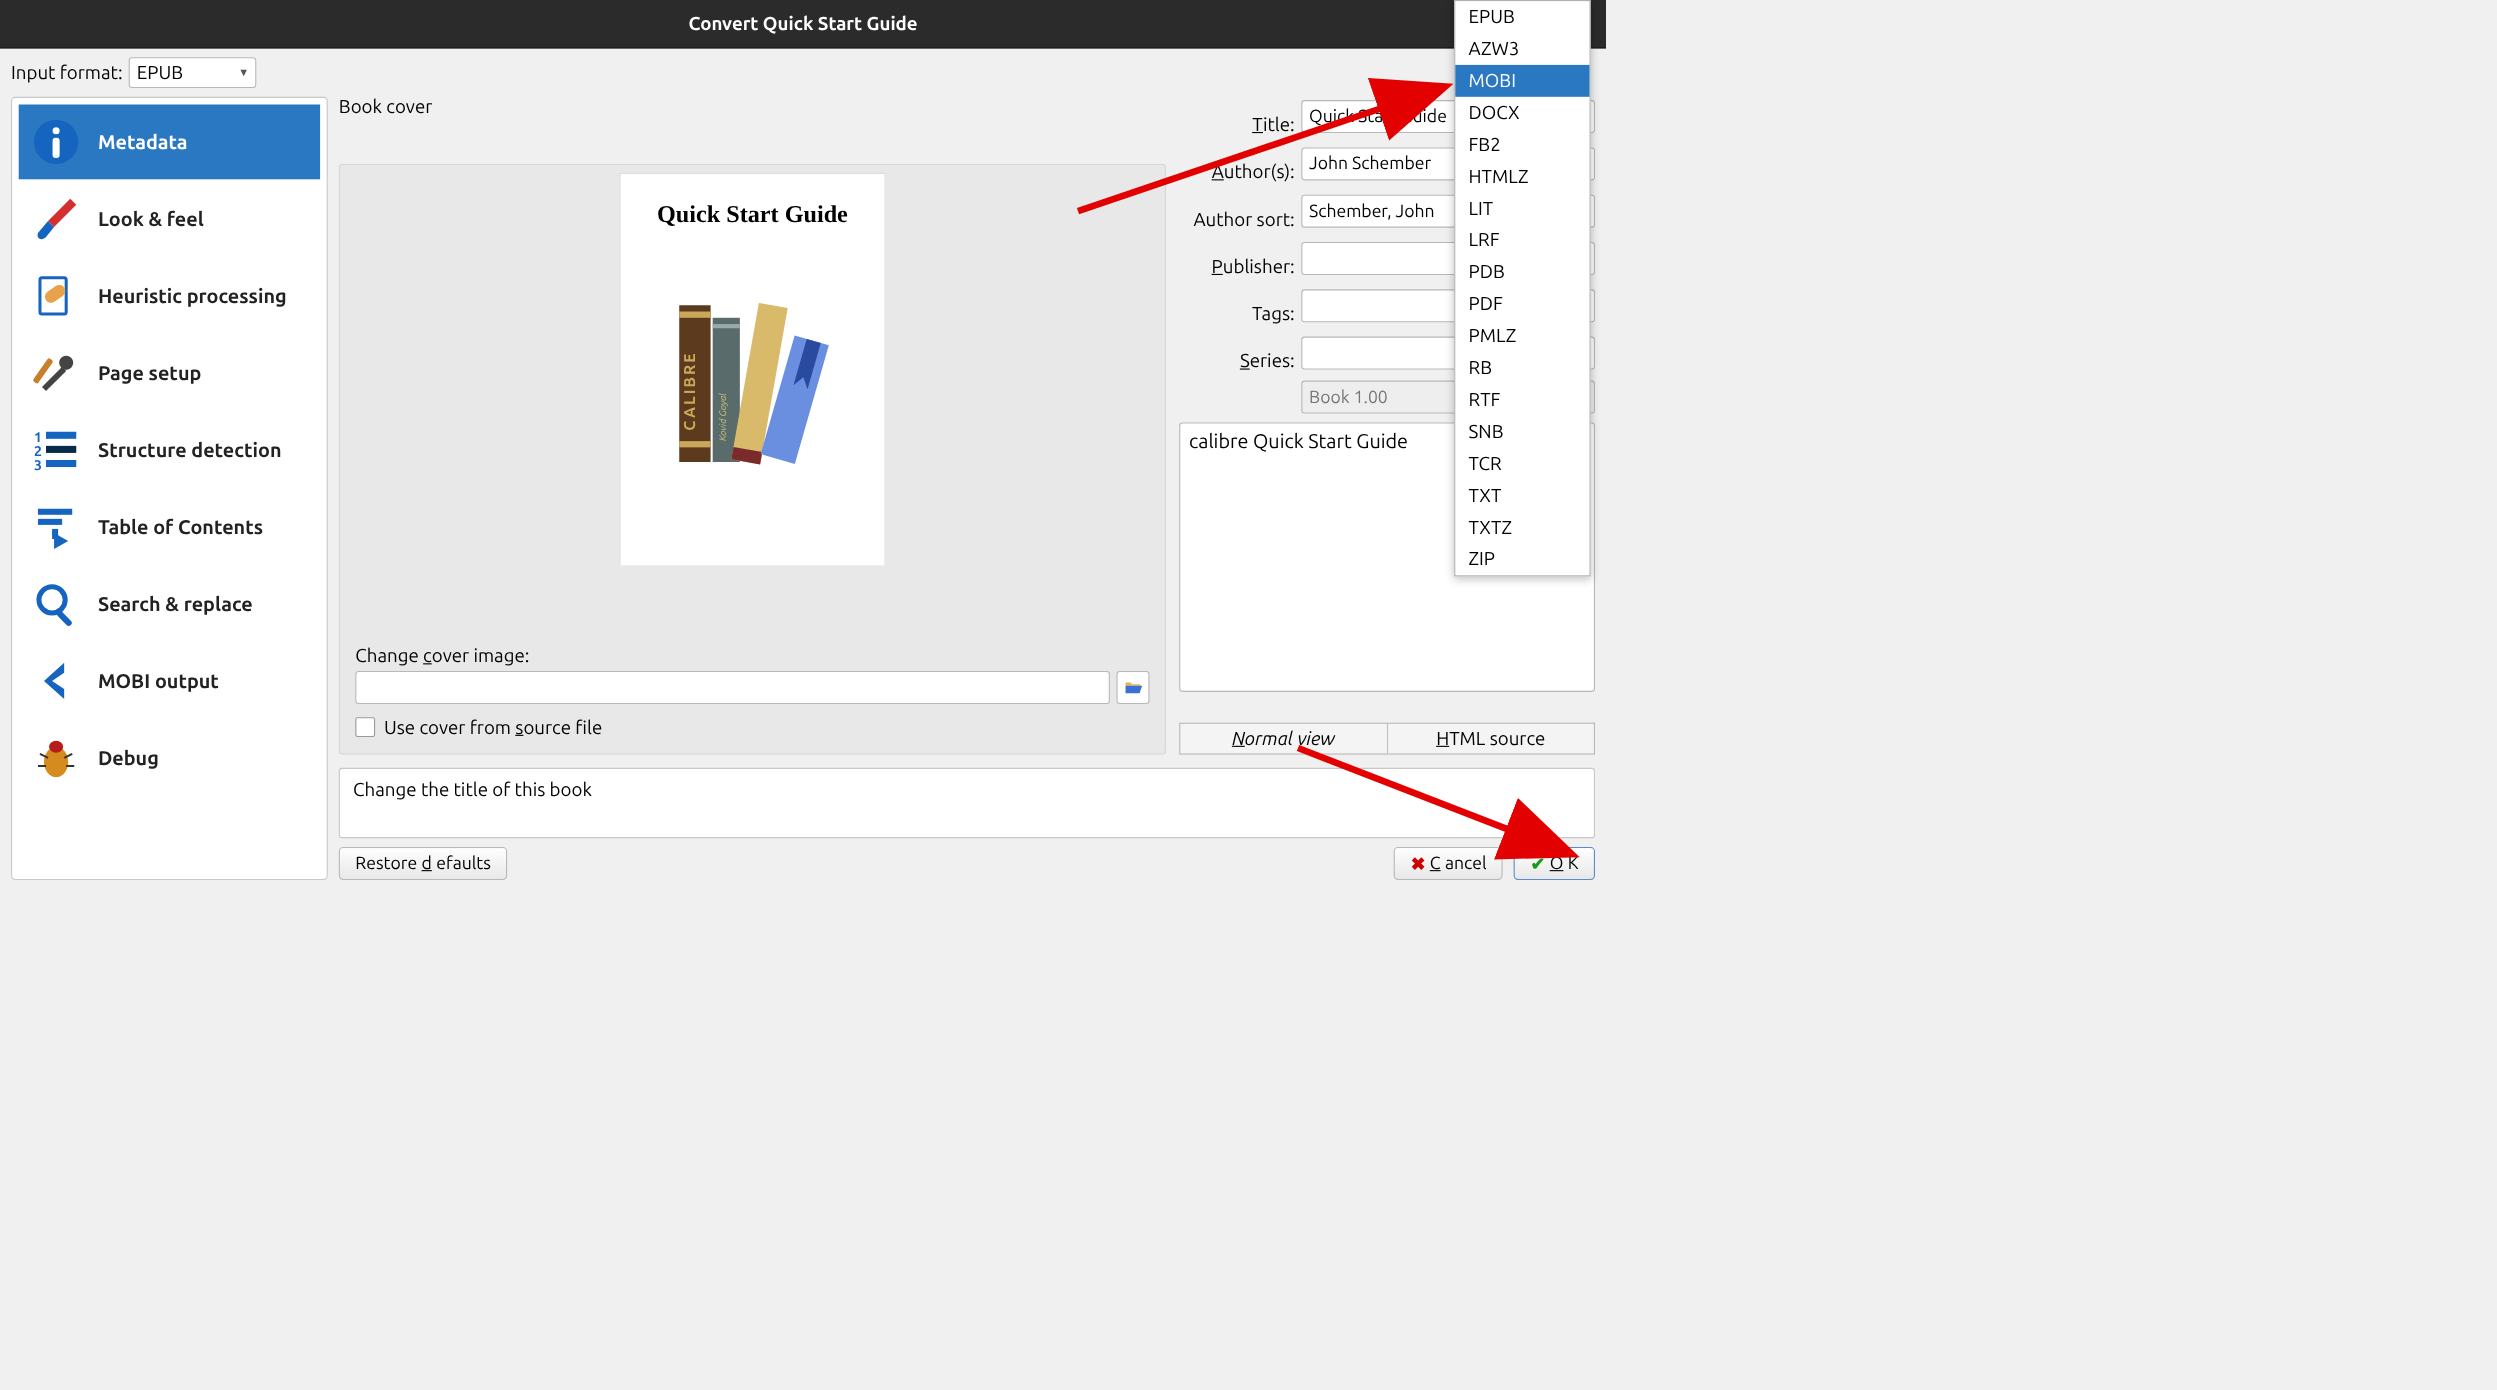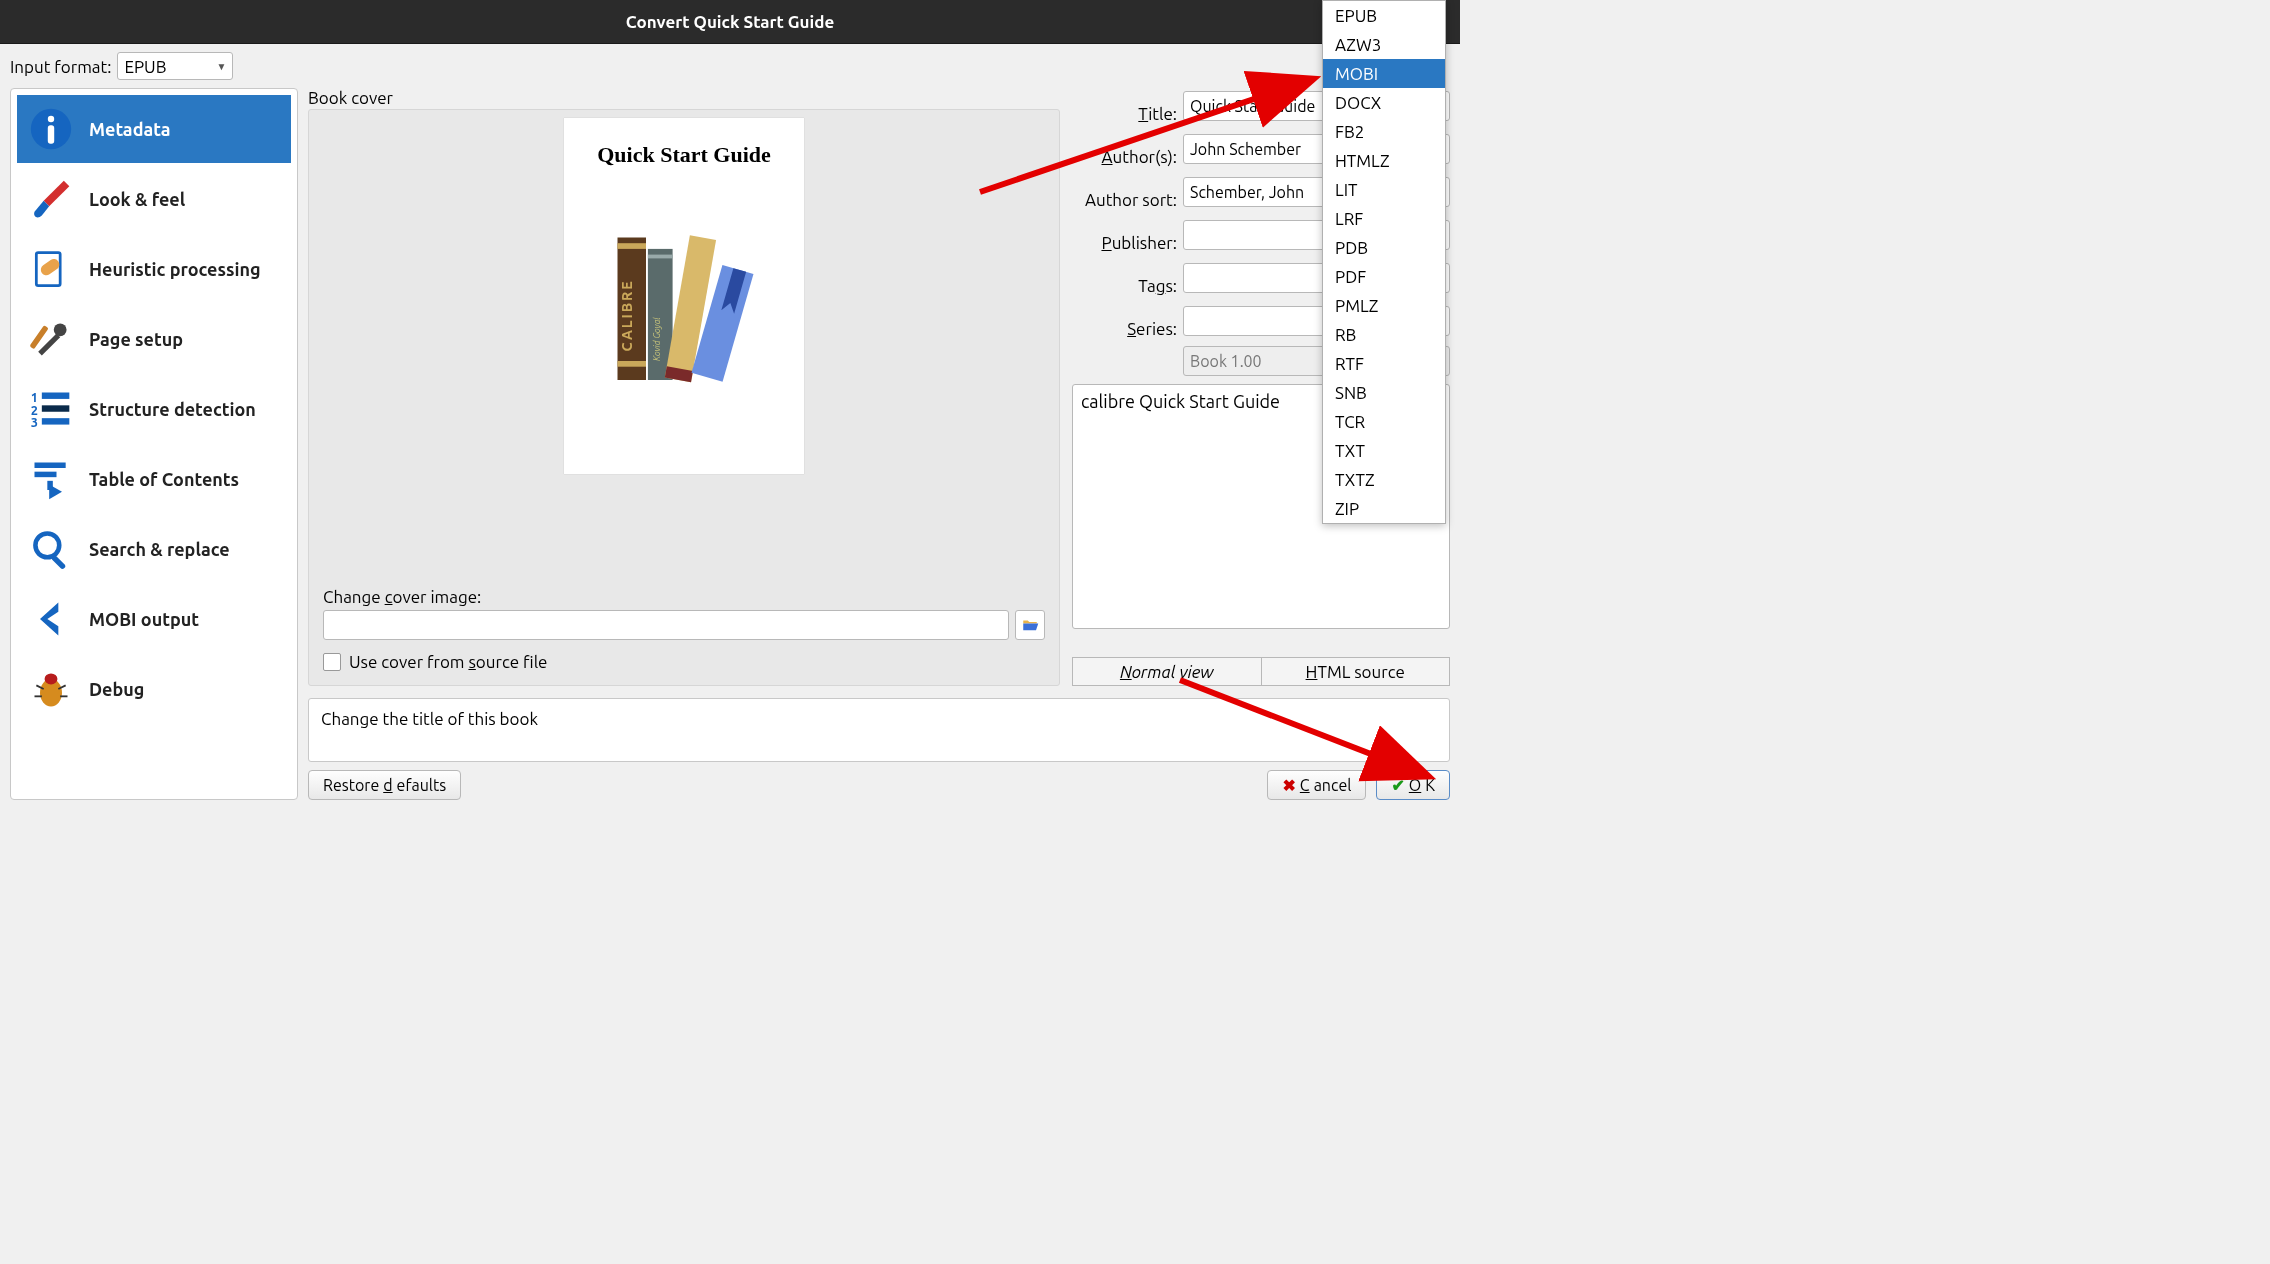--- a/index.html
+++ b/index.html
@@ -28,21 +28,21 @@
   
   .cover-panel { flex: 1; background: #e8e8e8; border: 1px solid #d6d6d6; border-radius: 3px; padding: 8px 14px 14px 14px; display: flex; flex-direction: column; }
   .cover-canvas { flex: 1; background: #e8e8e8; display: flex; align-items: flex-start; justify-content: center; }
   .cover-img { width: 240px; height: 356px; background: #fff; box-shadow: 0 0 1px rgba(0,0,0,0.2); display: flex; flex-direction: column; align-items: center; padding-top: 24px; }
   .cover-img .title { font-family: Georgia, serif; font-weight: 700; font-size: 22px; margin-bottom: 36px; }
   .books-svg { width: 190px; height: 200px; }
   .change-row { margin-top: 10px; font-size: 17px; }
   .fileinput { display: flex; align-items: center; gap: 6px; margin-top: 4px; }
   .fileinput input { flex: 1; height: 30px; border: 1px solid #b8b8b8; border-radius: 3px; background: #fff; padding: 0 6px; font-size: 15px; }
   .iconbtn { width: 30px; height: 30px; border: 1px solid #b8b8b8; border-radius: 3px; background: #fff; display: flex; align-items: center; justify-content: center; cursor: pointer; }
-  .chk { display: flex; align-items: flex-end; gap: 8px; margin-top: 12px; font-size: 17px; }
+  .chk { display: flex; align-items: flex-start; gap: 8px; margin-top: 12px; font-size: 17px; }
   .chk .box { width: 18px; height: 18px; border: 1px solid #999; background: #fff; border-radius: 2px; }
   
   .meta-panel { width: 378px; display: flex; flex-direction: column; gap: 8px; padding-top: 0px;}
   .field { display: flex; align-items: center; gap: 6px; }
   .field label { width: 105px; text-align: right; font-size: 17px; margin-top: 16px; }
   .field input { flex:1; height: 30px; border: 1px solid #b8b8b8; border-radius: 3px; padding: 0 6px; font-size: 16px; background:#fff;}
   .field input.readonly { background: #eee; color: #777; }
   .richarea { flex: 1; border: 1px solid #b8b8b8; border-radius: 3px; background: #fff; padding: 6px 8px; font-size: 18px; min-height: 180px; }
   .viewtabs { display: flex; gap: 0; margin-top: 20px; }
   .viewtabs .tab { flex:1; text-align:center; border:1px solid #b8b8b8; padding:4px 8px; font-size:17px; background:#f4f4f4; font-style: italic;}
@@ -176,21 +176,21 @@
             <line x1="42" y1="32" x2="34" y2="32" stroke="#333" stroke-width="2"></line>
           </svg>
       </span>
       <span class="txt">Debug</span>
     </div>
   </div>
 
   <div class="main">
     <div class="main-top">
 
-      <div style="flex:1; display:flex; flex-direction:column;">
+      <div style="flex:1; display:flex; flex-direction:column;gap:40px;">
       <div class="lbl2" style="font-size:17px; margin-bottom:2px;">Book cover</div>
       <div class="cover-panel" style="flex:1;">
         <div class="cover-canvas">
           <div class="cover-img">
             <div class="title">Quick Start Guide</div>
             <svg class="books-svg" viewBox="0 0 200 200">
 
               <rect x="30" y="30" width="30" height="150" fill="#5b3a1e"></rect>
               <rect x="30" y="36" width="30" height="6" fill="#caa85a"></rect>
               <rect x="30" y="160" width="30" height="6" fill="#caa85a"></rect>

